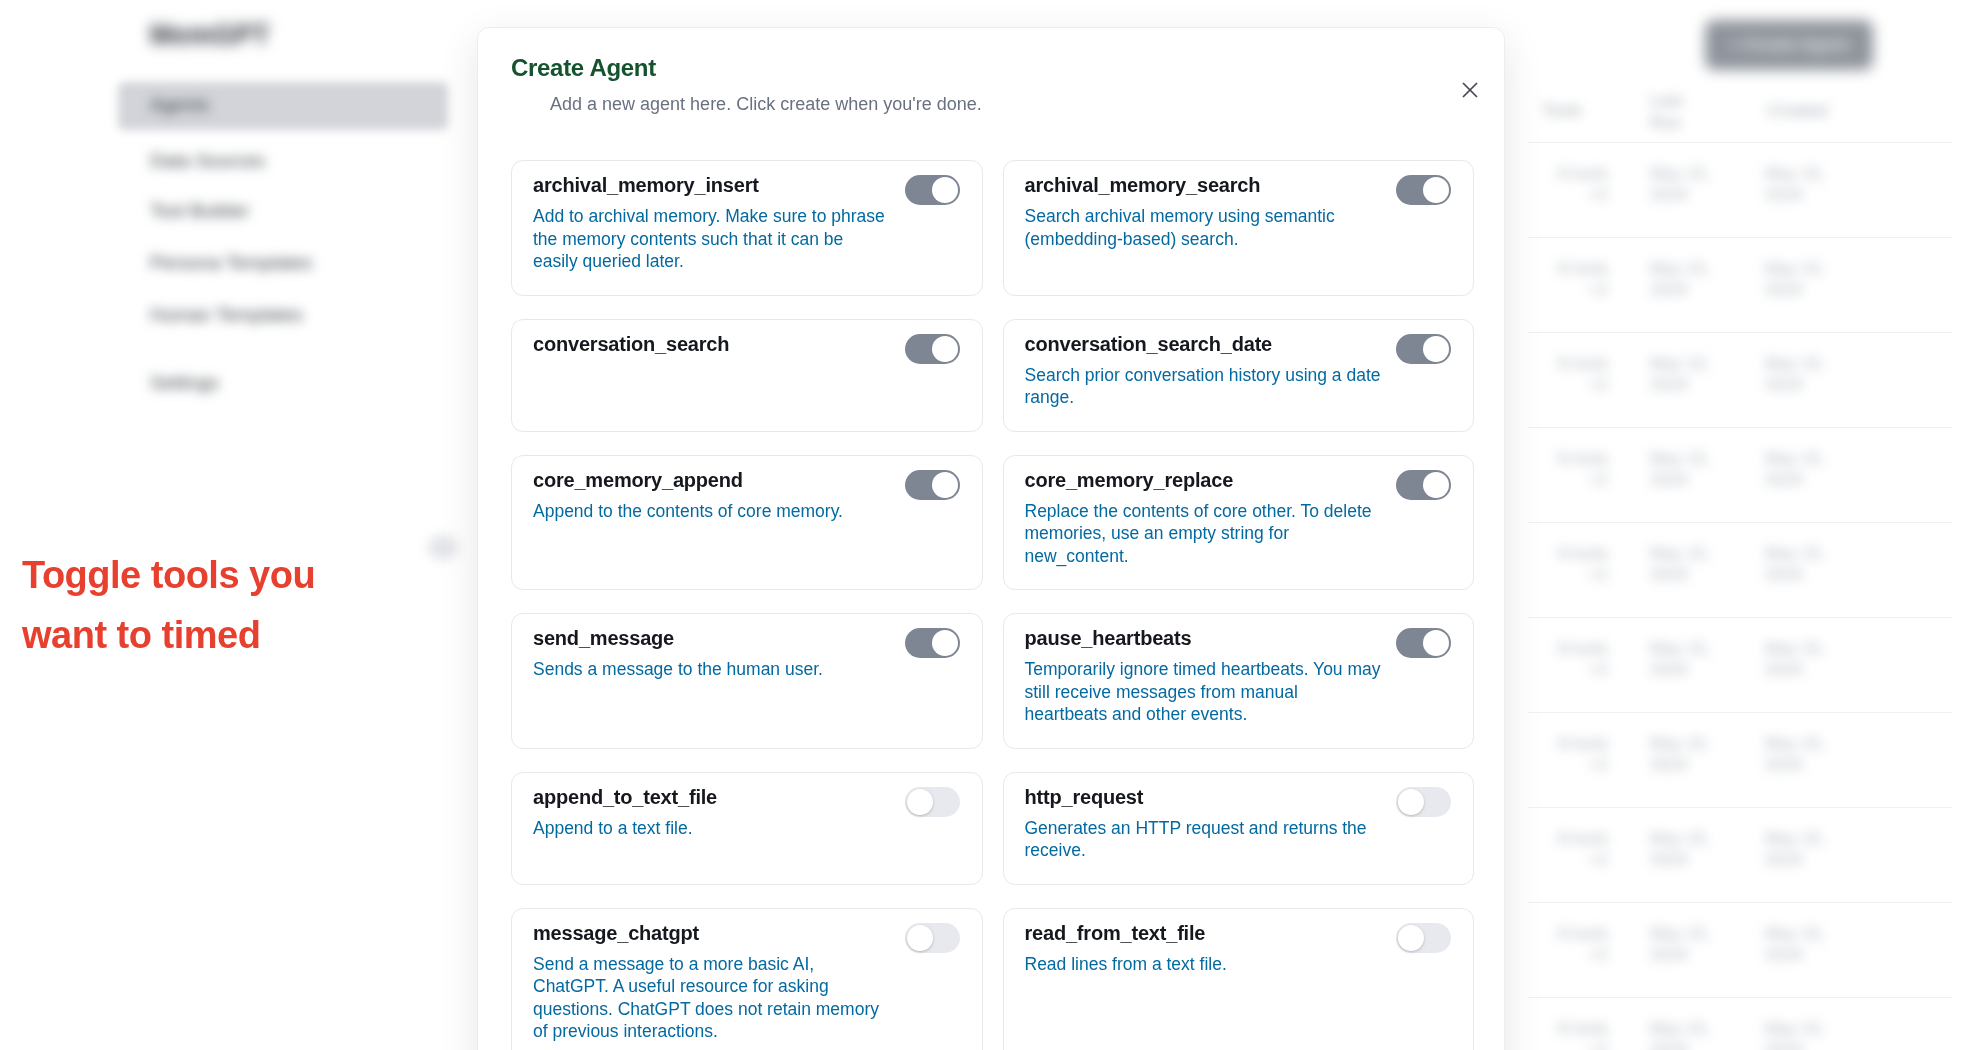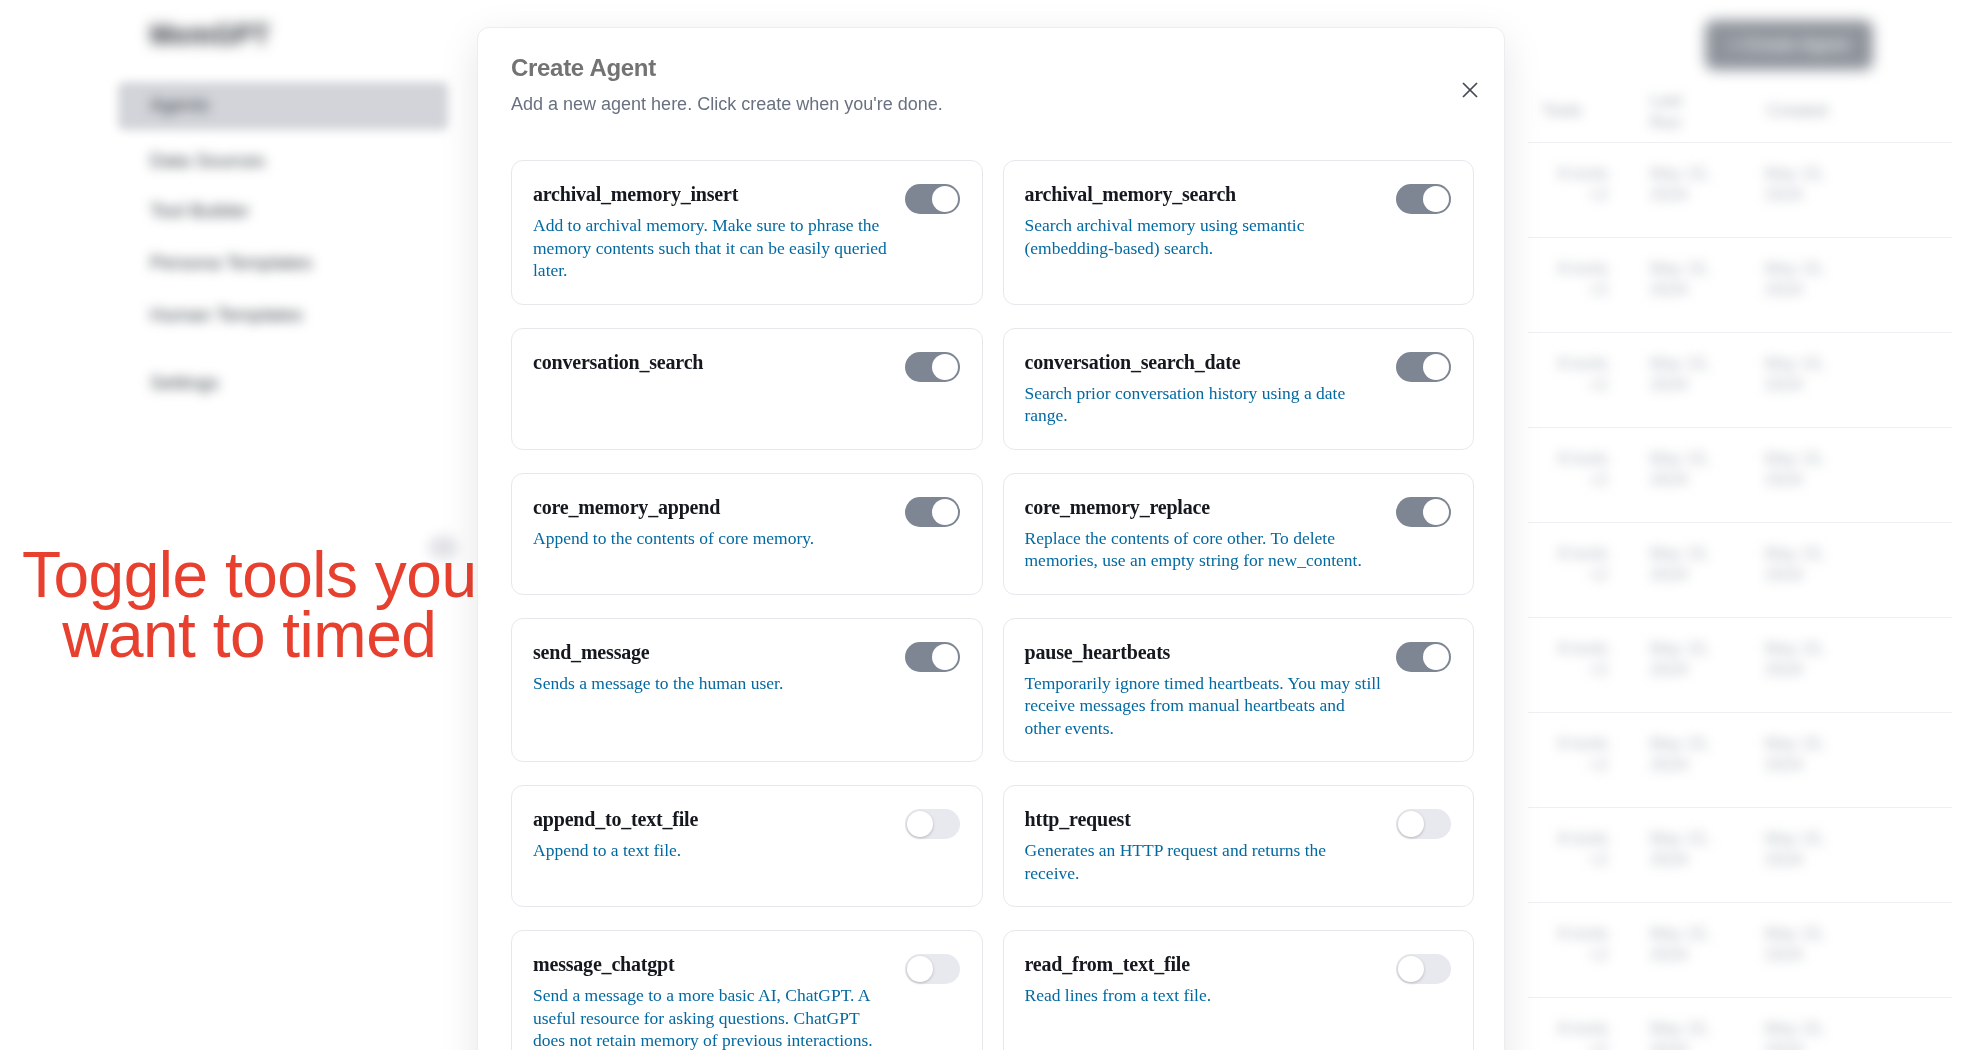--- a/index.html
+++ b/index.html
@@ -27,40 +27,40 @@
               line-height:22px; }
   .tbl-sep { position:absolute; left:1528px; width:424px; height:1px; background:#eef0f3; }
   .tbl-row { position:absolute; left:0; top:0; }
   .tbl-cell { position:absolute; font-size:17px; color:#b0b6bf; filter:blur(6px);
               line-height:21px; }
   .cell-tools   { left:1542px; width:66px;  text-align:right; }
   .cell-lastrun { left:1650px; width:68px; }
   .cell-created { left:1765px; width:68px; }
 
   
-  #annotation { left:22px; top:545px; font-size:64px; font-weight:400;
-                color:#e8402f; line-height:60px; letter-spacing:-0.5px;text-align:center; }
+  #annotation { left:22px; top:545px; font-size:38px; font-weight:700;
+                color:#e8402f; line-height:60px; letter-spacing:-0.5px; }
 
   #stray-blob { left:428px; top:535px; width:30px; height:25px; background:#e3e4e8;
                 border-radius:50%; filter:blur(6px); }
 
   
   #modal { left:477px; top:27px; width:1028px; height:1100px; background:#ffffff;
            border:1px solid #ebedf0; border-radius:12px;
            box-shadow:0 12px 40px rgba(15,23,42,.10); padding:25px 30px 30px 33px; }
-  #modal-title { font-size:24px; font-weight:700; color:#737373; letter-spacing:-0.3px;
+  #modal-title { font-size:24px; font-weight:700; color:#14532d; letter-spacing:-0.3px;
                  line-height:30px; }
-  #modal-subtitle { margin-top:9px; font-size:18px; color:#697180; line-height:24px; }
+  #modal-subtitle { margin-top:9px; font-size:18px; color:#697180; line-height:24px;margin-left:39px; }
   #close-btn { position:absolute; top:50px; right:22px; width:24px; height:24px;
                display:flex; align-items:center; justify-content:center; cursor:pointer; }
 
   #tools-grid { margin-top:44px; display:grid; grid-template-columns:1fr 1fr;
                 column-gap:20px; row-gap:23px; }
   .card { border:1px solid #e6e8ec; border-radius:12px; background:#fff;
-          padding:21px 22px 22px 21px; display:flex; align-items:flex-start;font-family:Liberation Serif, serif; }
+          padding:12px 22px 22px 21px; display:flex; align-items:flex-start; }
   .card-text { flex:1 1 auto; min-width:0; padding-right:14px; }
   .card-title { font-size:20px; font-weight:700; color:#15181e; letter-spacing:-0.2px;
                 line-height:25px; }
   .card-desc { margin-top:7px; font-size:17.5px; color:#0369a1; line-height:22.5px; }
 
   .toggle { flex:0 0 auto; width:55px; height:30px; border-radius:15px; position:relative;
             margin-top:2px; cursor:pointer; }
   .toggle.on  { background:#7e8593; }
   .toggle.off { background:#e7e9ee; }
   .knob { position:absolute; top:2px; width:26px; height:26px; border-radius:50%;

